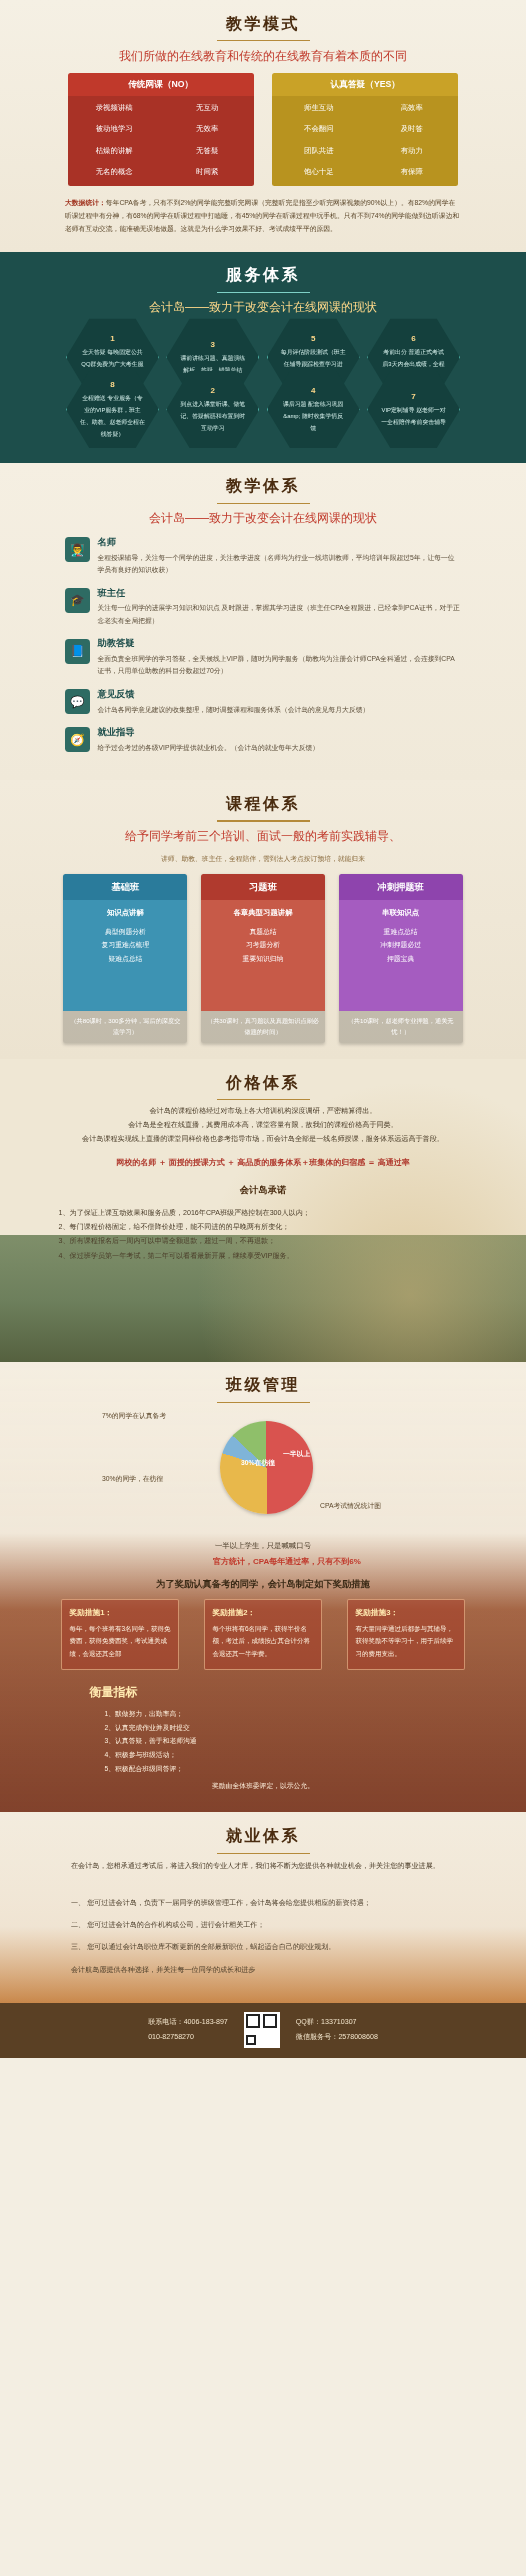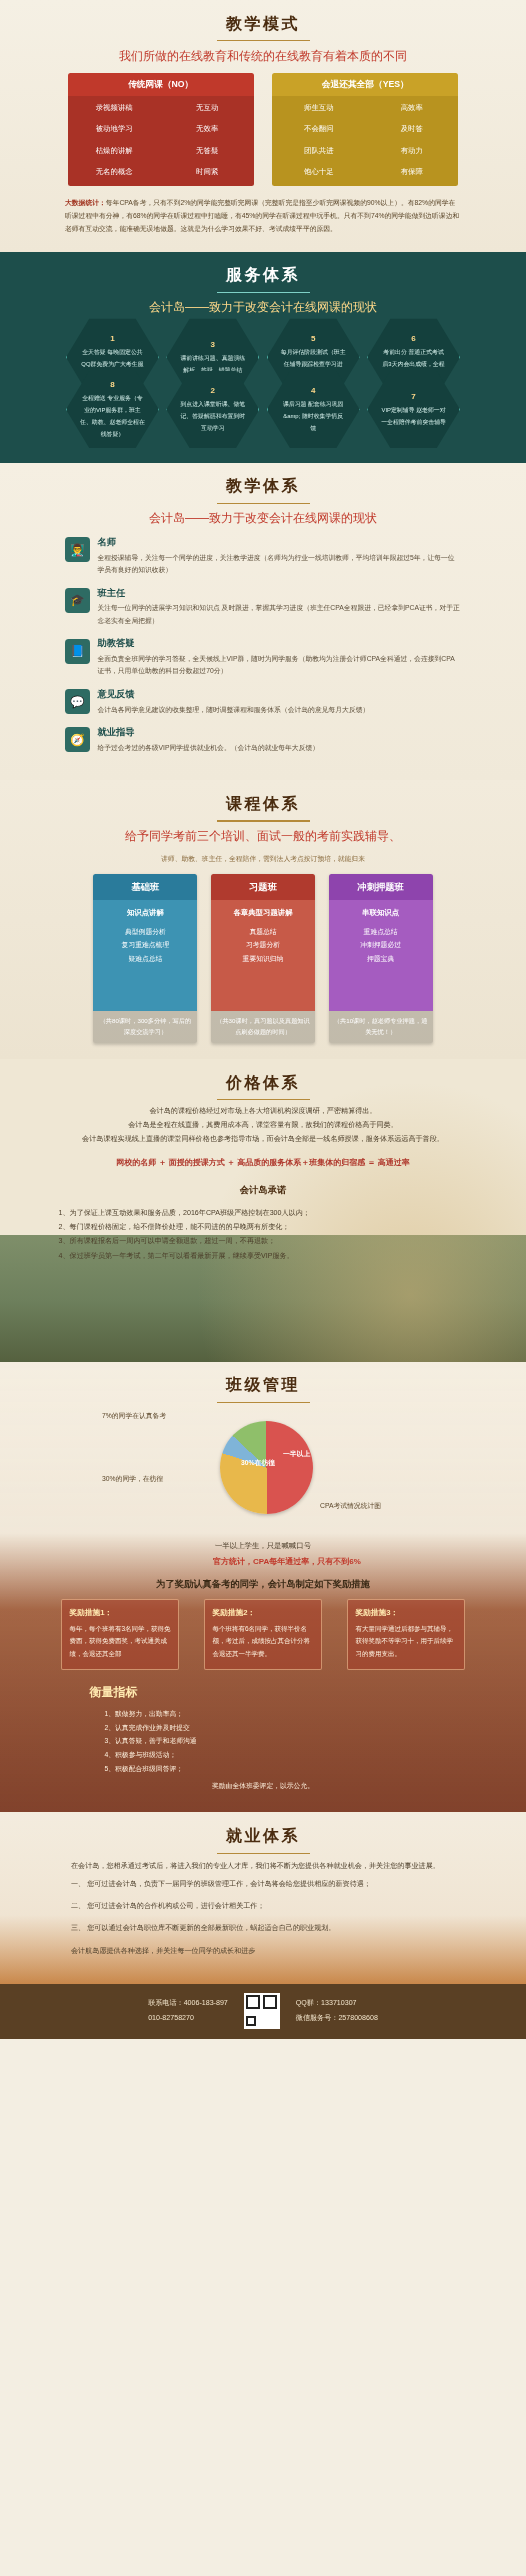--- a/index.html
+++ b/index.html
@@ -79,21 +79,21 @@
     display:flex; align-items:center; justify-content:center; font-size: 11.8px;
   }
   .t3-body { flex: 1; }
   .t3-name { font-size: 9.3px; font-weight: bold; color: #1d4e4b; margin-bottom: 2.5px; }
   .t3-desc { font-size: 6.8px; color: #5a4c38; line-height: 1.85; }
 
   
   .s4 { background: linear-gradient(#f2ebdc, #ece3d0); }
   .s4-note { width: 384px; margin: 1.2px auto 8.7px; text-align:center; font-size: 6.8px; color:#8a6b3e; line-height:1.8; }
   .cards { display:flex; justify-content:center; gap: 13.6px; }
-  .card { width: 104px; border-radius: 2.5px; overflow:hidden; box-shadow: 0 1.2px 3.1px rgba(0,0,0,.18); }
+  .card { width: 124px; border-radius: 2.5px; overflow:hidden; box-shadow: 0 1.2px 3.1px rgba(0,0,0,.18); }
   .card .ch { text-align:center; color:#fff; font-size:9.3px; font-weight:bold; padding: 6.2px 0; }
   .card.c1 .ch { background:#2a7b9b; } .card.c1 .cb { background:#3d93b3; }
   .card.c2 .ch { background:#b03a2e; } .card.c2 .cb { background:#c75a48; }
   .card.c3 .ch { background:#8e44ad; } .card.c3 .cb { background:#a55cc0; }
   .card .cb { padding: 8.7px 6.2px 10px; color:#fff; min-height: 111px; }
   .card .cb .lead { text-align:center; font-size: 7.4px; font-weight:bold; margin-bottom: 6.2px; }
   .card .cb li { list-style:none; font-size: 6.8px; line-height: 2.0; text-align:center; }
   .card .cf { background: rgba(0,0,0,.18); color:#fff; font-size:6.2px; padding: 5.6px 5px; text-align:center; line-height:1.7; }
 
   
@@ -139,21 +139,21 @@
   .kpi .foot { text-align:center; color:#fff2df; font-size: 6.8px; margin-top: 6.2px; }
 
   
   .s7 {
     background:
       linear-gradient(rgba(244,238,226,.93), rgba(244,238,226,.86) 60%, rgba(200,130,70,.45) 100%),
       linear-gradient(#e8cfa8, #c98c4e);
     padding-bottom: 25px;
   }
   .s7-body { width: 384px; margin: 5px auto 0; font-size: 7.1px; color:#4a3c28; line-height: 2.05; }
-  .s7-body .lead { margin-bottom: 4px; }
+  .s7-body .lead { margin-bottom: 23px; }
   .s7-tail { margin-top: 8.7px; }
 
   
   .foot {
     background: #5a4024; color: #f2e4cb; padding: 8.7px 0 10px;
     display: flex; align-items: center; justify-content: center; gap: 16px;
   }
   .qr { width: 36px; height: 36px; background: #fff; position: relative; }
   .qr::before, .qr::after {
     content: ""; position: absolute; width: 10px; height: 10px; border: 2.5px solid #222;
@@ -192,21 +192,21 @@
             <div class="cmp-cell">无答疑</div>
           </div>
           <div class="cmp-row">
             <div class="cmp-cell">无名的概念</div>
             <div class="cmp-cell">时间紧</div>
           </div>
         </div>
       </div>
 
       <div class="cmp-col yes">
-        <div class="hd">会退还其全部（YES）</div>
+        <div class="hd">认真答疑（YES）</div>
         <div class="bd">
           <div class="cmp-row">
             <div class="cmp-cell">师生互动</div>
             <div class="cmp-cell">高效率</div>
           </div>
           <div class="cmp-row">
             <div class="cmp-cell">不会翻问</div>
             <div class="cmp-cell">及时答</div>
           </div>
           <div class="cmp-row">

